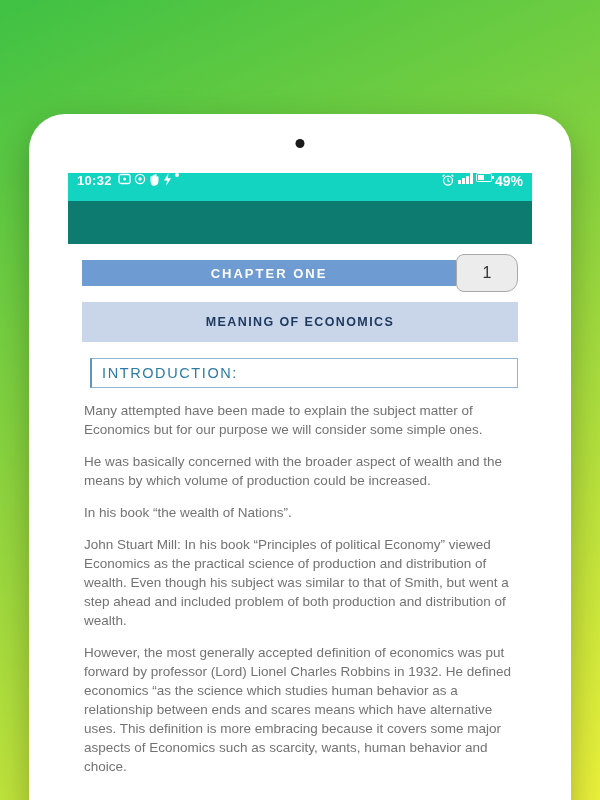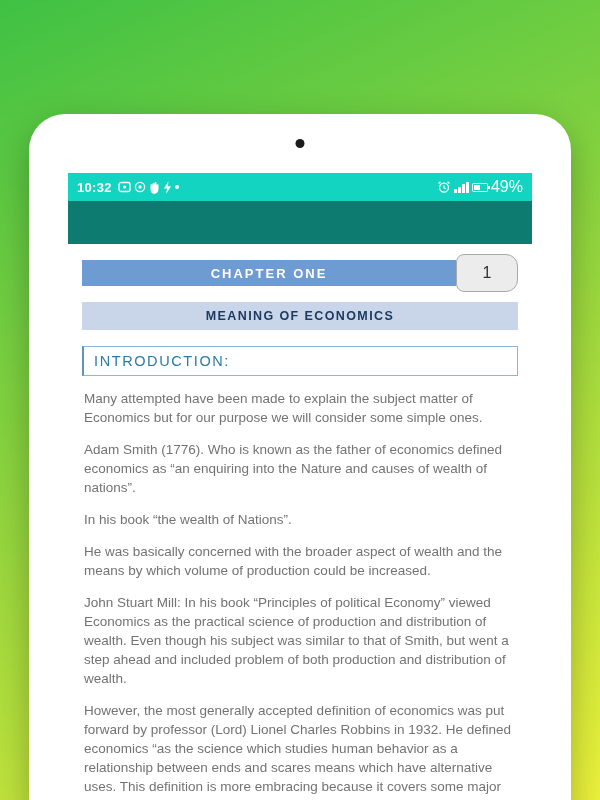--- a/index.html
+++ b/index.html
@@ -21,57 +21,57 @@
     width: 9px; height: 9px; border-radius: 50%; background: #1b1b1b;
   }
   .screen {
     position: absolute; left: 39px; top: 59px;
     width: 464px; height: calc(100% - 59px);
     background: #ffffff; overflow: hidden;
   }
   
   .statusbar {
     height: 28px; background: #13d3c1; color: #fff;
-    display: flex; align-items: center; gap: 3px; padding: 0 9px;
+    display: flex; align-items: flex-start; gap: 3px; padding: 0 9px;
     font-size: 13px;
   }
   .statusbar .time { font-weight: bold; letter-spacing: .3px; margin-right: 3px; }
   .statusbar .spacer { flex: 1; }
   .sicon { display: inline-flex; align-items: center; }
   .dot-ico { width: 4px; height: 4px; background: #fff; border-radius: 50%; }
   .sigbars { display: inline-flex; align-items: flex-end; gap: 1.5px; height: 11px; }
   .sigbars span { width: 2.5px; background: #fff; border-radius: .5px; display: block; }
   .battery { position: relative; width: 16px; height: 9px; border: 1px solid #fff; border-radius: 1.5px; }
   .battery::after { content:""; position:absolute; right:-3px; top:2px; width:2px; height:3px; background:#fff; }
   .battery i { position:absolute; left:1px; top:1px; bottom:1px; width:6px; background:#fff; display:block; }
-  .pct { font-size: 16px; font-weight: normal; }
+  .pct { font-size: 14px; font-weight: bold; }
   
   .appbar { height: 43px; background: #0e7b71; }
   
   .doc { padding: 10px 14px 0 14px; background: #fff; height: calc(100% - 71px); overflow: hidden; }
   .chapter-row { display: flex; align-items: center; }
   .chapter-bar {
     flex: 1; height: 26px; background: #6e9bd1; color: #fff;
     display: flex; align-items: center; justify-content: center;
     font-size: 13px; font-weight: bold; letter-spacing: 2px;
   }
   .page-box {
     width: 62px; height: 38px; background: #ececec;
     border: 1px solid #a9a9a9; border-radius: 8px 12px 12px 8px;
     display: flex; align-items: center; justify-content: center;
     font-size: 16px; color: #333;
   }
   .section-bar {
-    margin-top: 10px; height: 28px; background: #c9d6ea; color: #1f3a60;
+    margin-top: 10px; height: 40px; background: #c9d6ea; color: #1f3a60;
     display: flex; align-items: center; justify-content: center;
     font-size: 12.5px; font-weight: bold; letter-spacing: 1.4px;
   }
   .intro-box {
     margin-top: 16px; border: 1px solid #8fb4d4; border-left: 2px solid #5f93c0;
-    padding: 6px 10px; color: #2b7ca5; font-size: 14.5px; letter-spacing: 1.6px;
+    padding: 6px 10px; color: #2b7ca5; font-size: 14.5px; letter-spacing: 1.6px; margin-left: 8px;
   }
   .body-text p {
     margin: 13px 2px; font-size: 13.5px; line-height: 19px; color: #737373;
   }
 </style>
 </head>
 <body>
 
 <div class="tablet">
   <div class="camera"></div>
@@ -142,22 +142,21 @@
       <div class="section-bar">
         <span>MEANING OF ECONOMICS</span>
       </div>
 
       <div class="intro-box">
         <span>INTRODUCTION:</span>
       </div>
 
       <div class="body-text">
         <p>Many attempted have been made to explain the subject matter of Economics but for our purpose we will consider some simple ones.</p>
-        <p>Adam Smith (1776). Who is known as the father of economics defined economics as “an enquiring into the Nature and causes of wealth of nations”.</p>
+        <p>He was basically concerned with the broader aspect of wealth and the means by which volume of production could be increased.</p>
         <p>In his book “the wealth of Nations”.</p>
-        <p>He was basically concerned with the broader aspect of wealth and the means by which volume of production could be increased.</p>
         <p>John Stuart Mill: In his book “Principles of political Economy” viewed Economics as the practical science of production and distribution of wealth. Even though his subject was similar to that of Smith, but went a step ahead and included problem of both production and distribution of wealth.</p>
         <p>However, the most generally accepted definition of economics was put forward by professor (Lord) Lionel Charles Robbins in 1932. He defined economics “as the science which studies human behavior as a relationship between ends and scares means which have alternative uses. This definition is more embracing because it covers some major aspects of Economics such as scarcity, wants, human behavior and choice.</p>
       </div>
 
     </div>
   </div>
 </div>
 
 </body></html>

